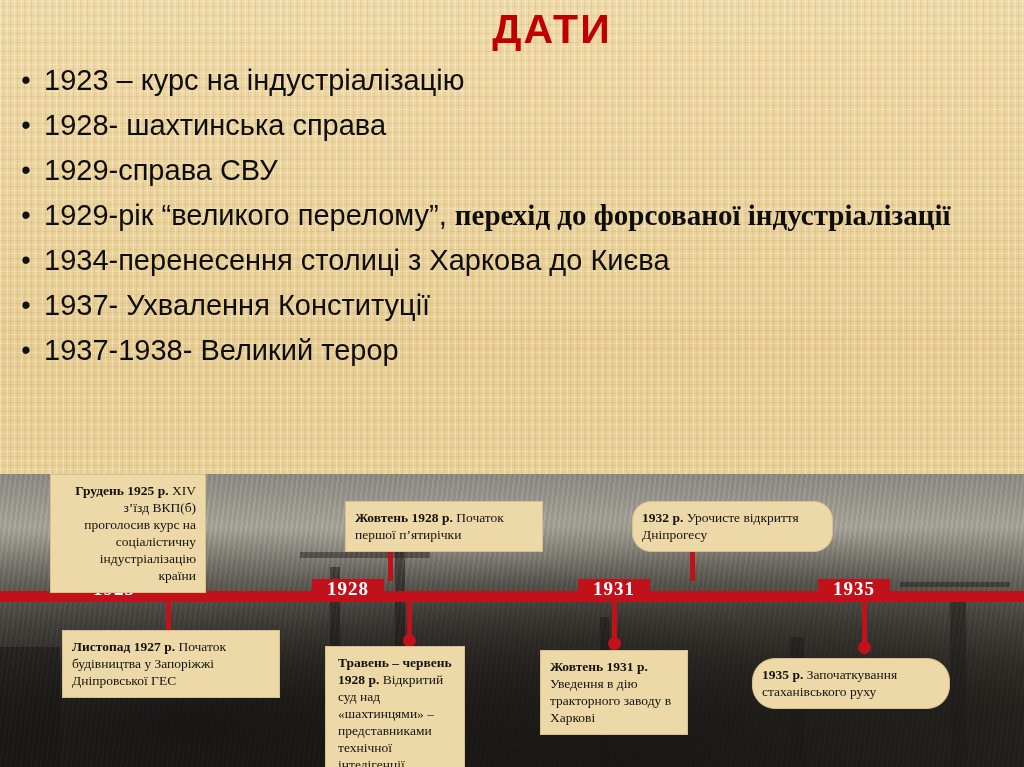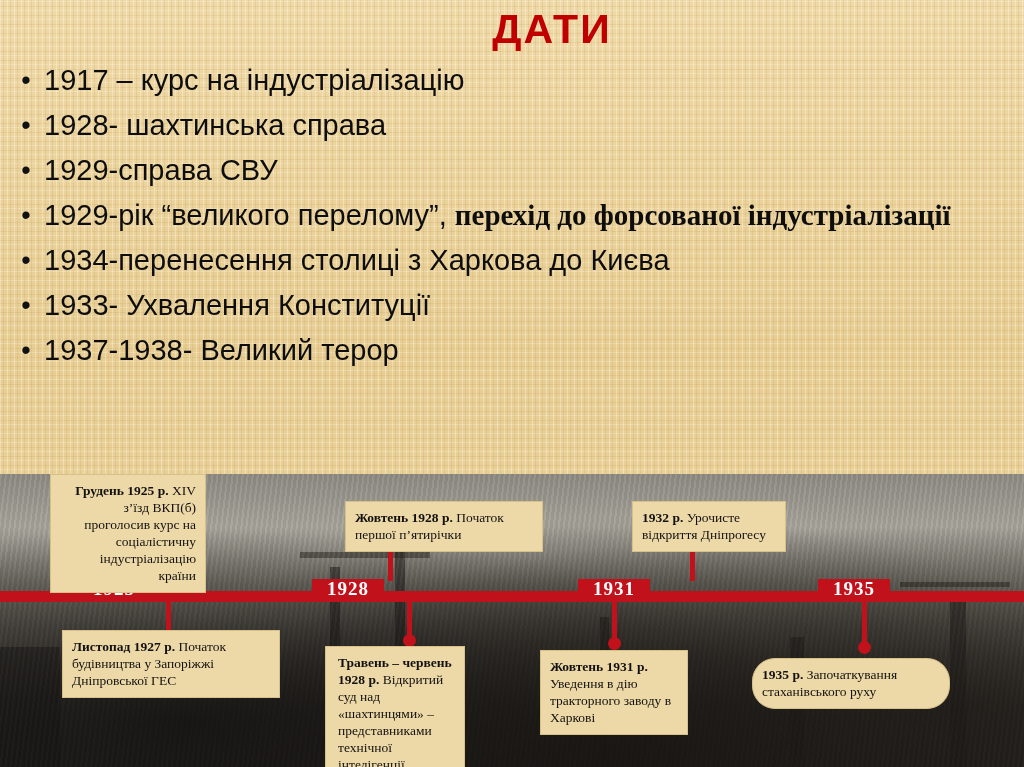--- a/index.html
+++ b/index.html
@@ -158,21 +158,21 @@
 <body>
 
 <div id="slide">
 
   <div id="title">ДАТИ</div>
 
   <div id="bullets">
 
     <div class="bullet-row">
       <div class="bullet-dot">•</div>
-      <div class="bullet-text">1917 – курс на індустріалізацію</div>
+      <div class="bullet-text">1923 – курс на індустріалізацію</div>
     </div>
 
     <div class="bullet-row">
       <div class="bullet-dot">•</div>
       <div class="bullet-text">1928- шахтинська справа</div>
     </div>
 
     <div class="bullet-row">
       <div class="bullet-dot">•</div>
       <div class="bullet-text">1929-справа СВУ</div>
@@ -183,21 +183,21 @@
       <div class="bullet-text"><span>1929-рік “великого перелому”, </span><span class="serif-bold">перехід до форсованої індустріалізації</span></div>
     </div>
 
     <div class="bullet-row">
       <div class="bullet-dot">•</div>
       <div class="bullet-text">1934-перенесення столиці з Харкова до Києва</div>
     </div>
 
     <div class="bullet-row">
       <div class="bullet-dot">•</div>
-      <div class="bullet-text">1933- Ухвалення Конституції</div>
+      <div class="bullet-text">1937- Ухвалення Конституції</div>
     </div>
 
     <div class="bullet-row">
       <div class="bullet-dot">•</div>
       <div class="bullet-text">1937-1938- Великий терор</div>
     </div>
 
   </div>
 
   <div id="timeline">
@@ -235,21 +235,21 @@
     <div class="stem-dot" style="left:608px; top:163px;"></div>
     <div class="stem" style="left:862px; top:128px; height:44px;"></div>
     <div class="stem-dot" style="left:858px; top:167px;"></div>
 
     <div class="callout" style="left:50px; top:0; width:156px;text-align:right;">
       <b>Грудень 1925 р.</b><span> XIV з’їзд ВКП(б) проголосив курс на соціалістичну індустріалізацію країни</span>
     </div>
     <div class="callout" style="left:345px; top:27px; width:198px;">
       <b>Жовтень 1928 р.</b><span> Початок першої п’ятирічки</span>
     </div>
-    <div class="callout" style="left:632px; top:27px; width:154px;">
+    <div class="callout" style="left:632px; top:27px; width:201px;border-radius:19px;">
       <b>1932 р.</b><span> Урочисте відкриття Дніпрогесу</span>
     </div>
 
     <div class="callout" style="left:62px; top:156px; width:218px;">
       <b>Листопад 1927 р.</b><span> Початок будівництва у Запоріжжі Дніпровської ГЕС</span>
     </div>
     <div class="callout" style="left:325px; top:172px; width:140px;padding-left:12px;">
       <b>Травень – червень 1928 р.</b><span> Відкритий суд над «шахтинцями» – представниками технічної інтелігенції</span>
     </div>
     <div class="callout" style="left:540px; top:176px; width:148px;">

